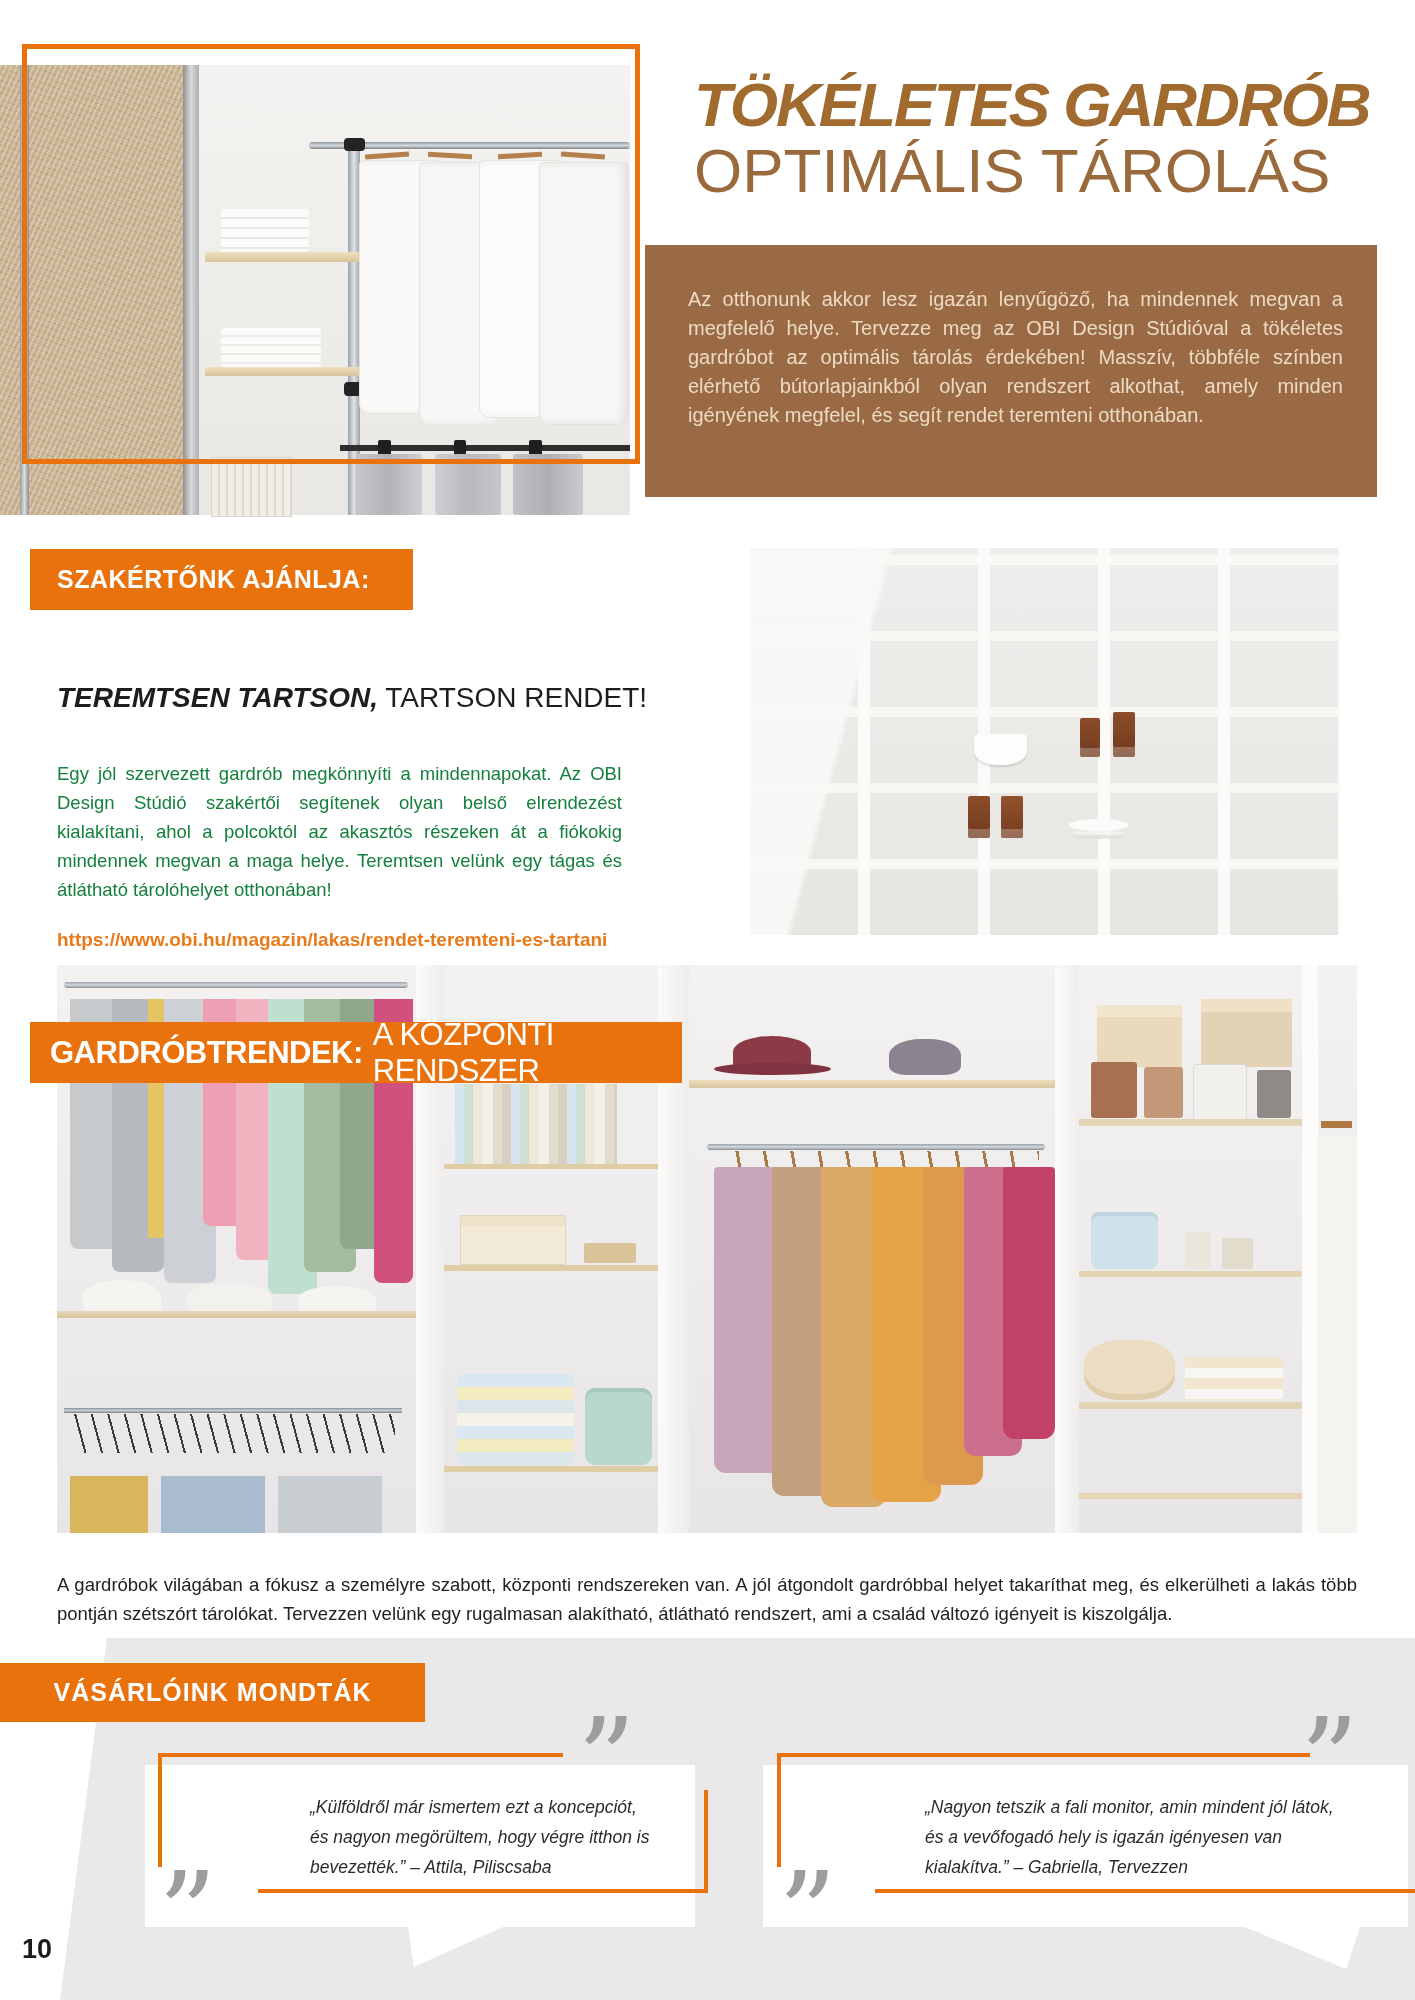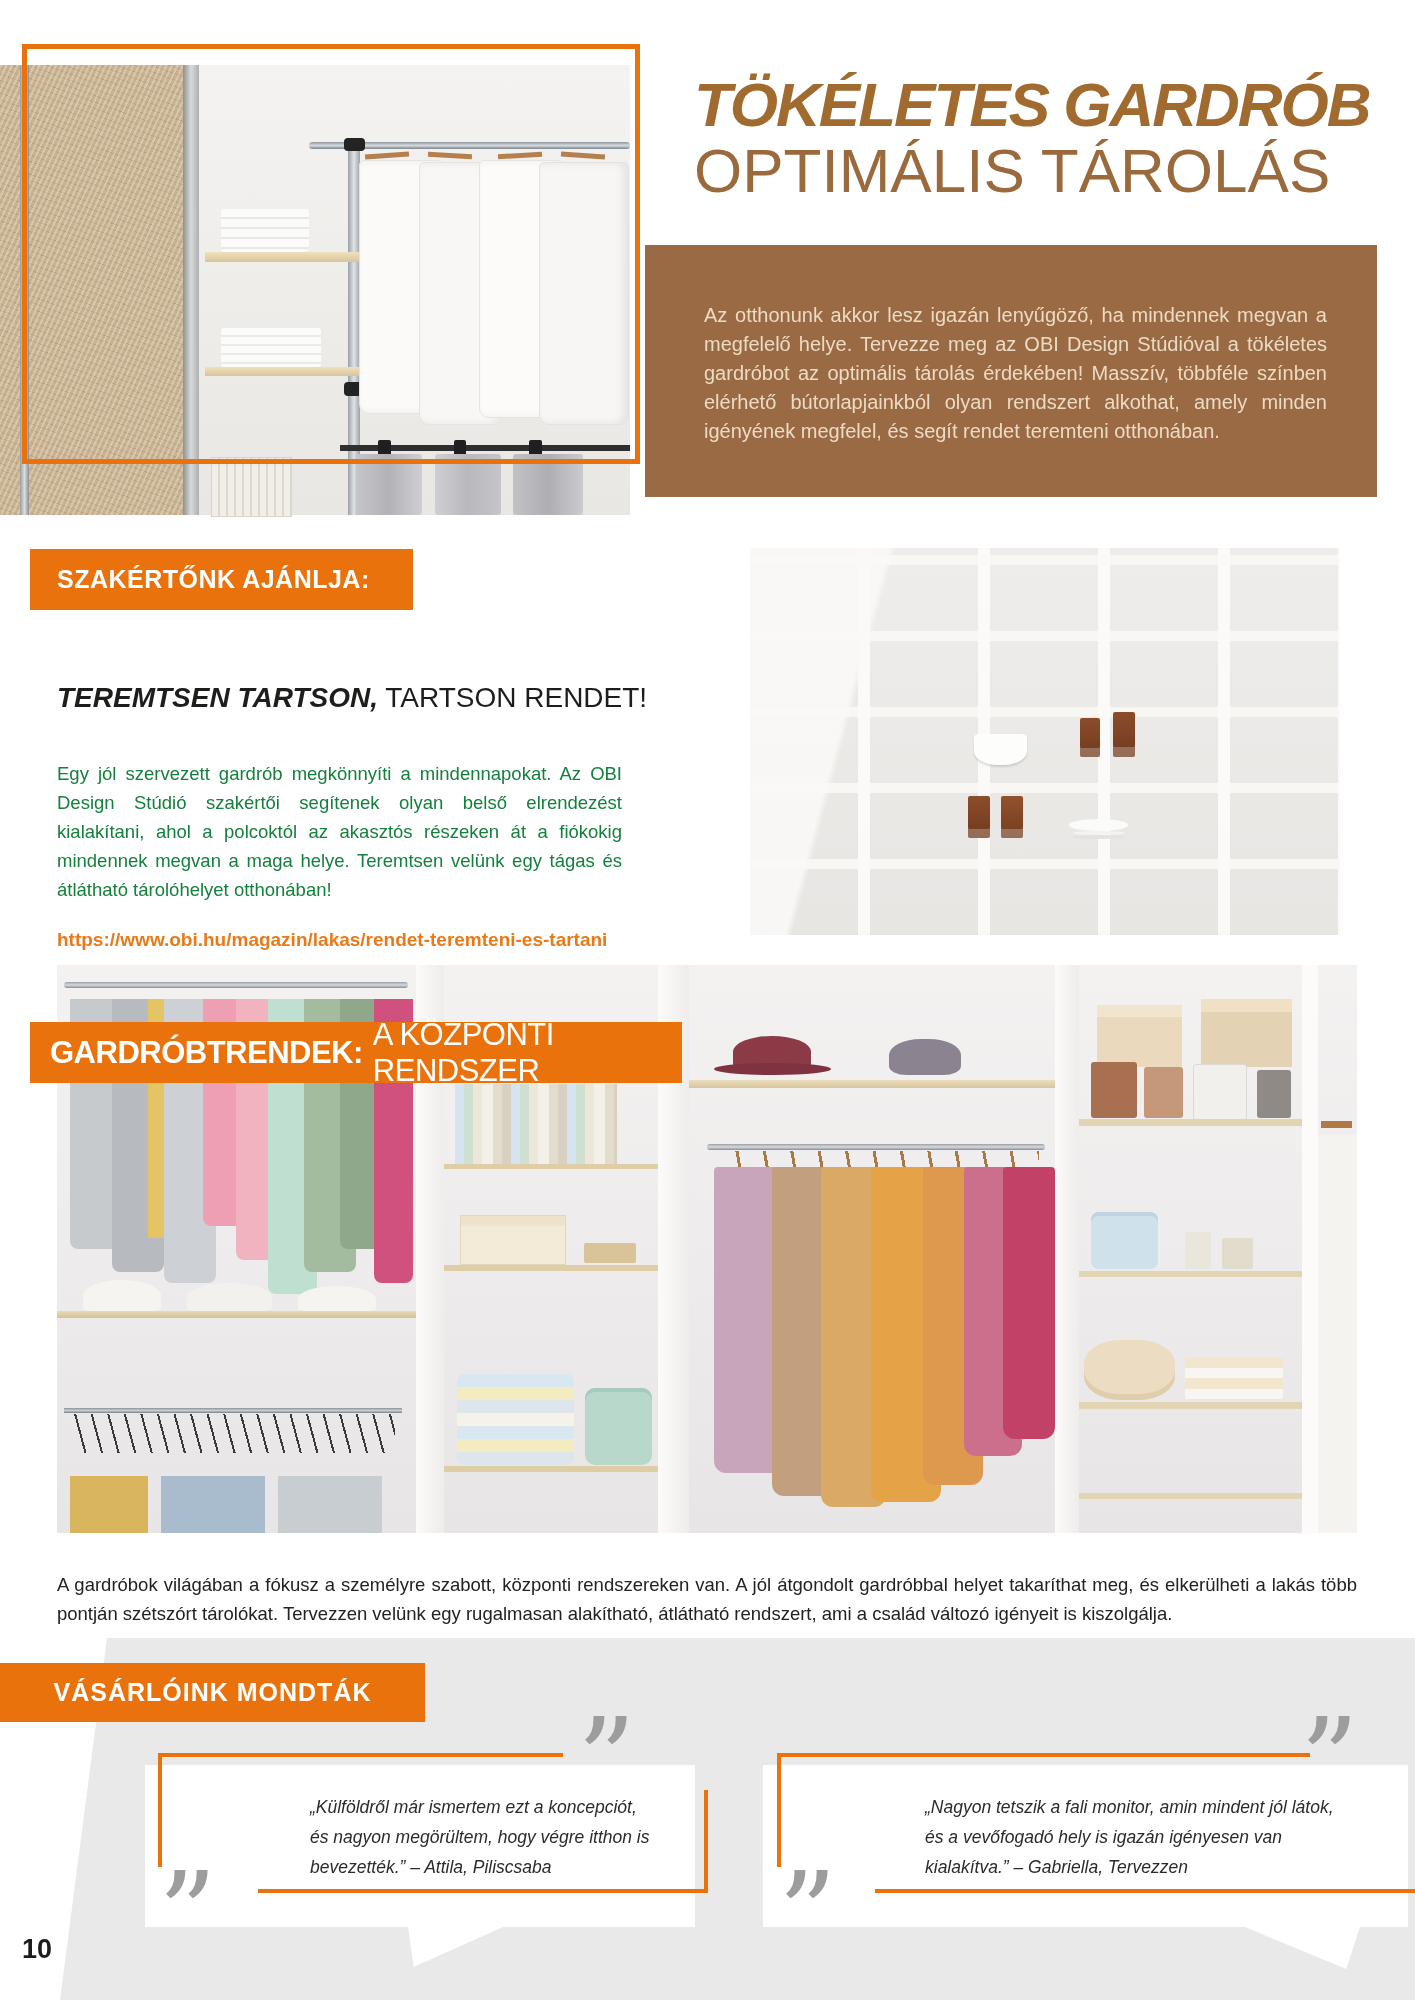--- a/index.html
+++ b/index.html
@@ -10,21 +10,21 @@
   .banner{position:absolute;background:#ea720d;color:#fff;display:flex;align-items:center;
           font-weight:bold;letter-spacing:.5px;}
   
   #hero-photo{left:0;top:65px;width:630px;height:450px;background:linear-gradient(#f4f3f1,#e9e7e3);}
   #hero-frame{left:22px;top:44px;width:618px;height:420px;border:5px solid #ea720d;box-sizing:border-box;z-index:5;}
   #hero-title{left:694px;top:44px;width:700px;line-height:66px;white-space:nowrap;margin-top:28px;}
   #hero-title .t1{font-size:62px;font-weight:800;font-style:italic;color:#a16a2e;letter-spacing:-2px;}
   #hero-title .t2{font-size:62px;font-weight:400;color:#9b6a3c;letter-spacing:0px;}
   #brown-panel{left:645px;top:245px;width:732px;height:252px;background:#9a6a45;box-sizing:border-box;
                padding:40px 34px 0 43px;}
-  #brown-panel p{margin:16px;font-size:20px;line-height:29px;color:#ecdbc3;text-align:justify;}
+  #brown-panel p{margin:0;font-size:20px;line-height:29px;color:#ecdbc3;text-align:justify;}
   
   #expert-banner{left:30px;top:549px;width:356px;height:61px;font-size:25px;padding-left:27px;}
   #expert-headline{left:57px;top:682px;font-size:28px;white-space:nowrap;}
   #expert-headline .hb{font-weight:800;font-style:italic;}
   #expert-headline .hr{font-weight:400;}
   #expert-body{left:57px;top:740px;width:565px;font-size:18.5px;line-height:29px;text-align:justify;color:#15803d;}
   #expert-tip{left:57px;top:870px;width:570px;font-size:19px;line-height:28px;font-weight:bold;font-style:italic;color:#1d1d1b;}
   #expert-link{left:57px;top:929px;font-size:19px;font-weight:bold;color:#e87a1a;text-decoration:none;cursor:pointer;}
   
   #shelf-photo{left:750px;top:548px;width:590px;height:387px;background:

